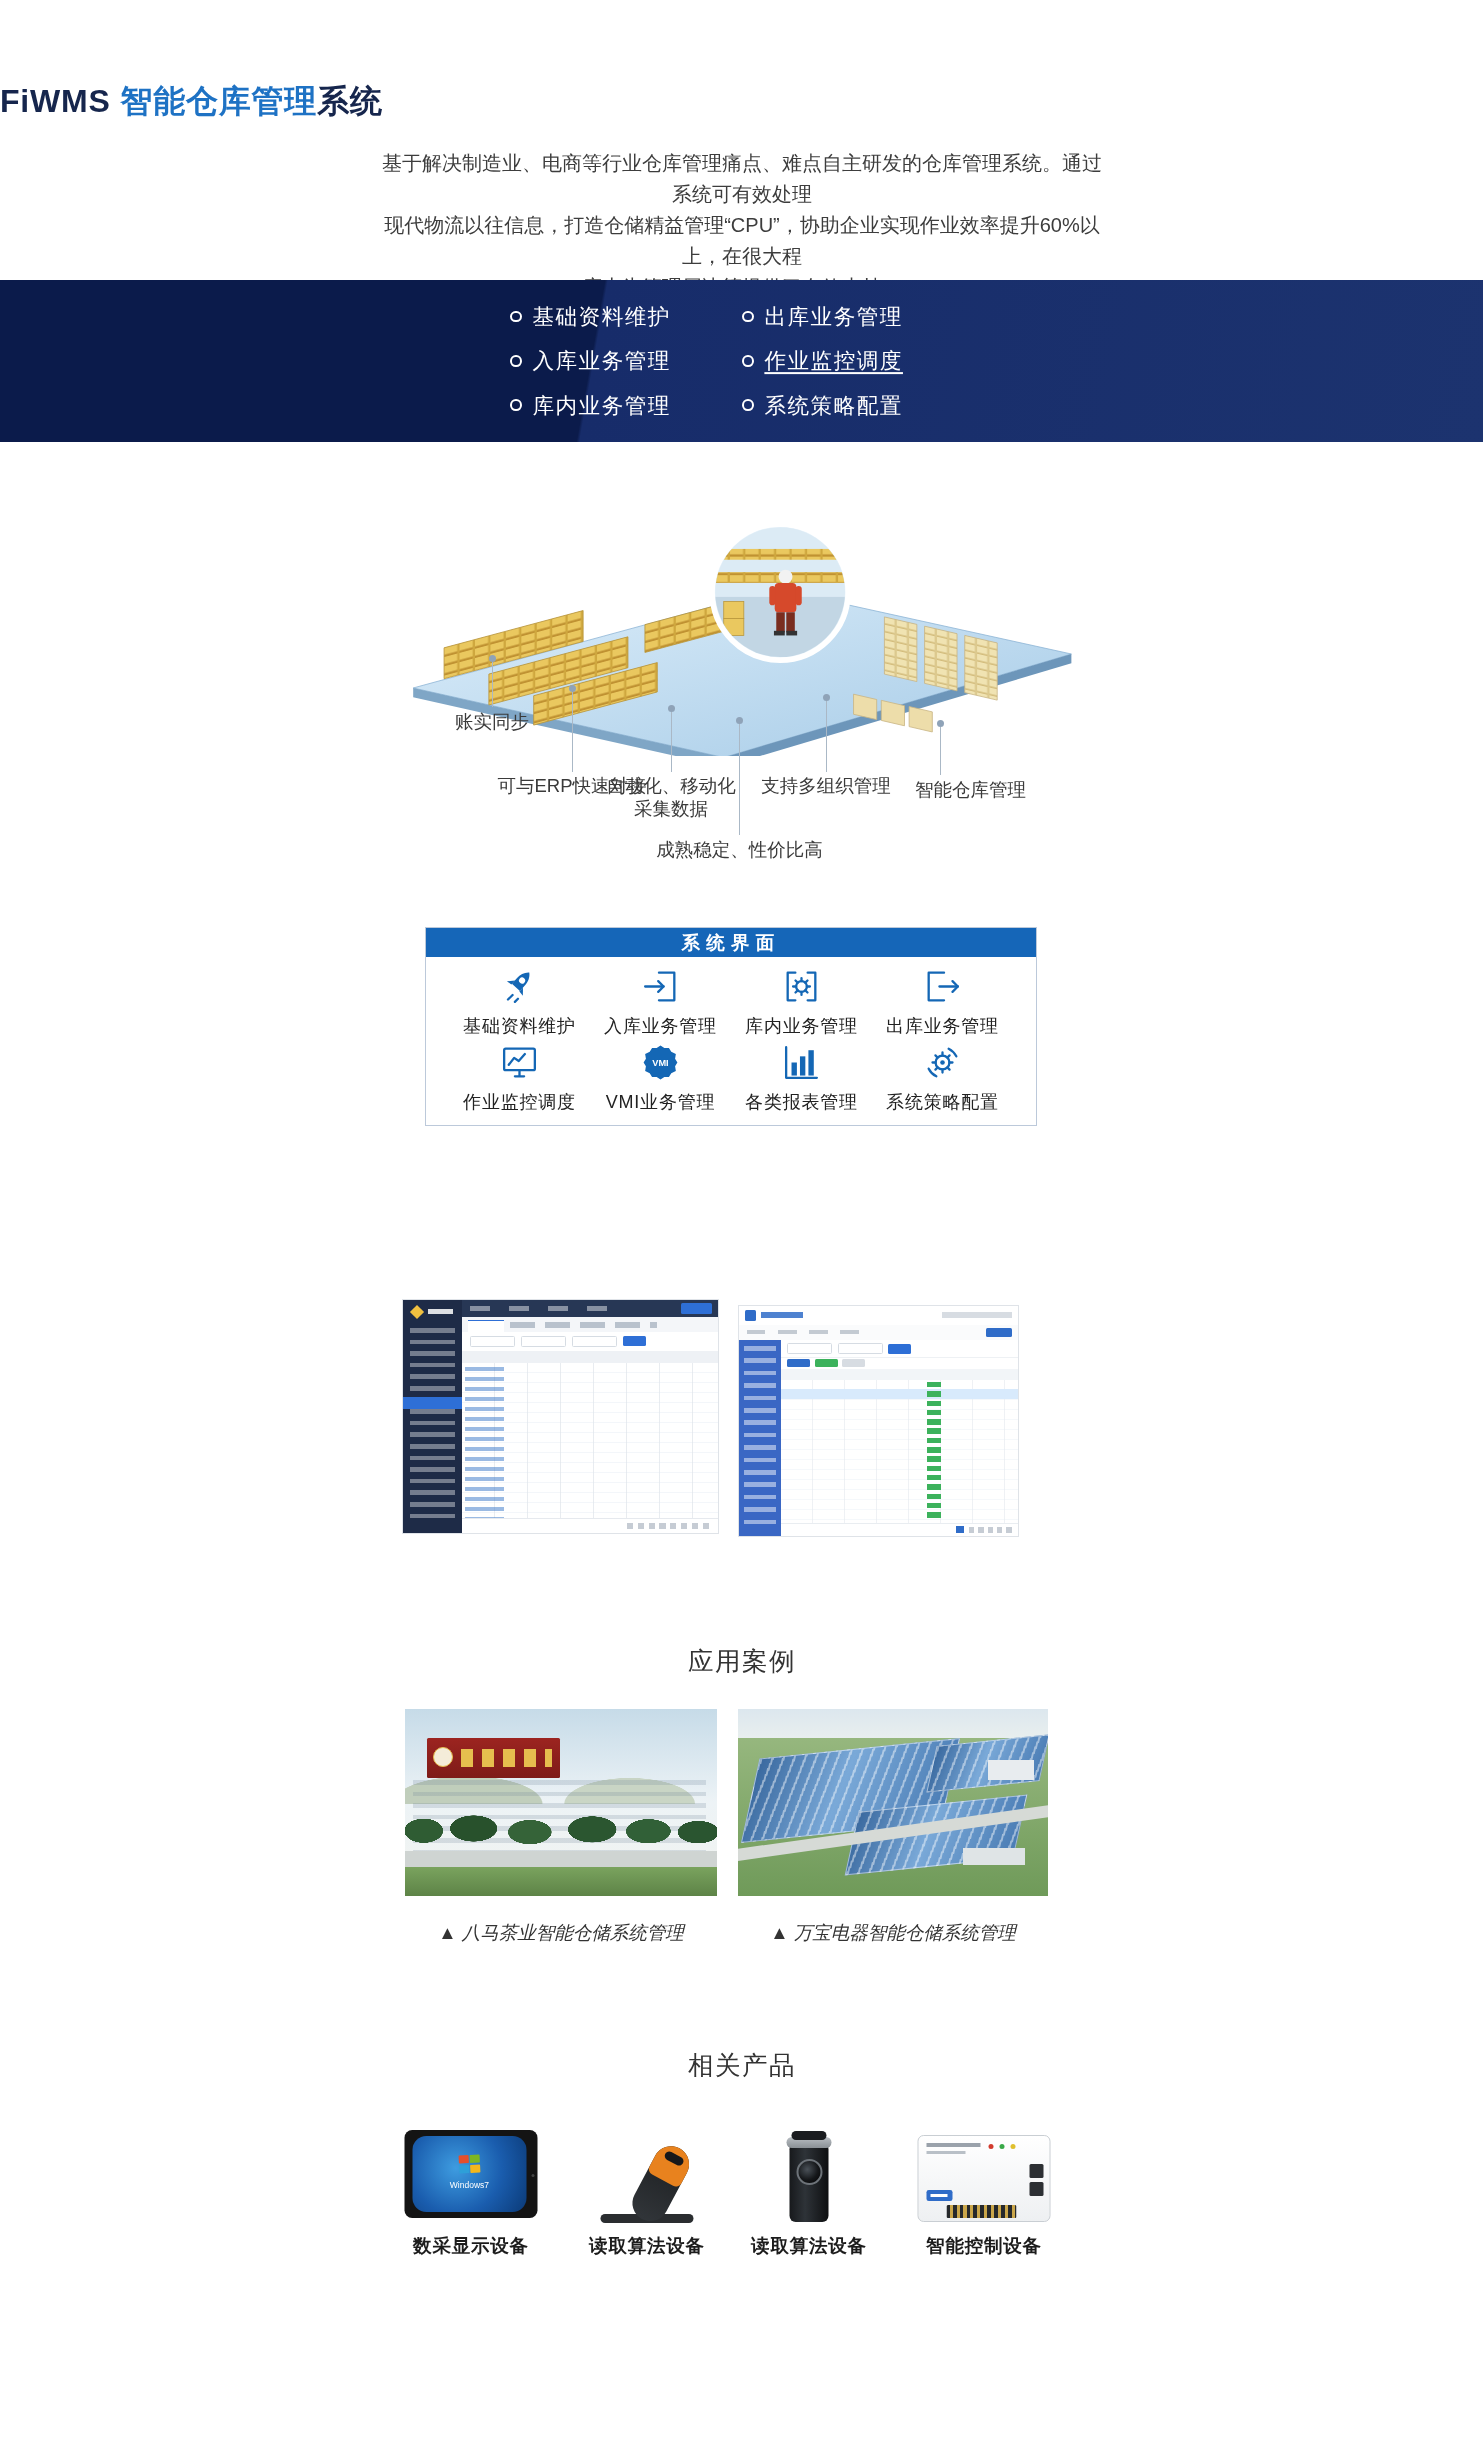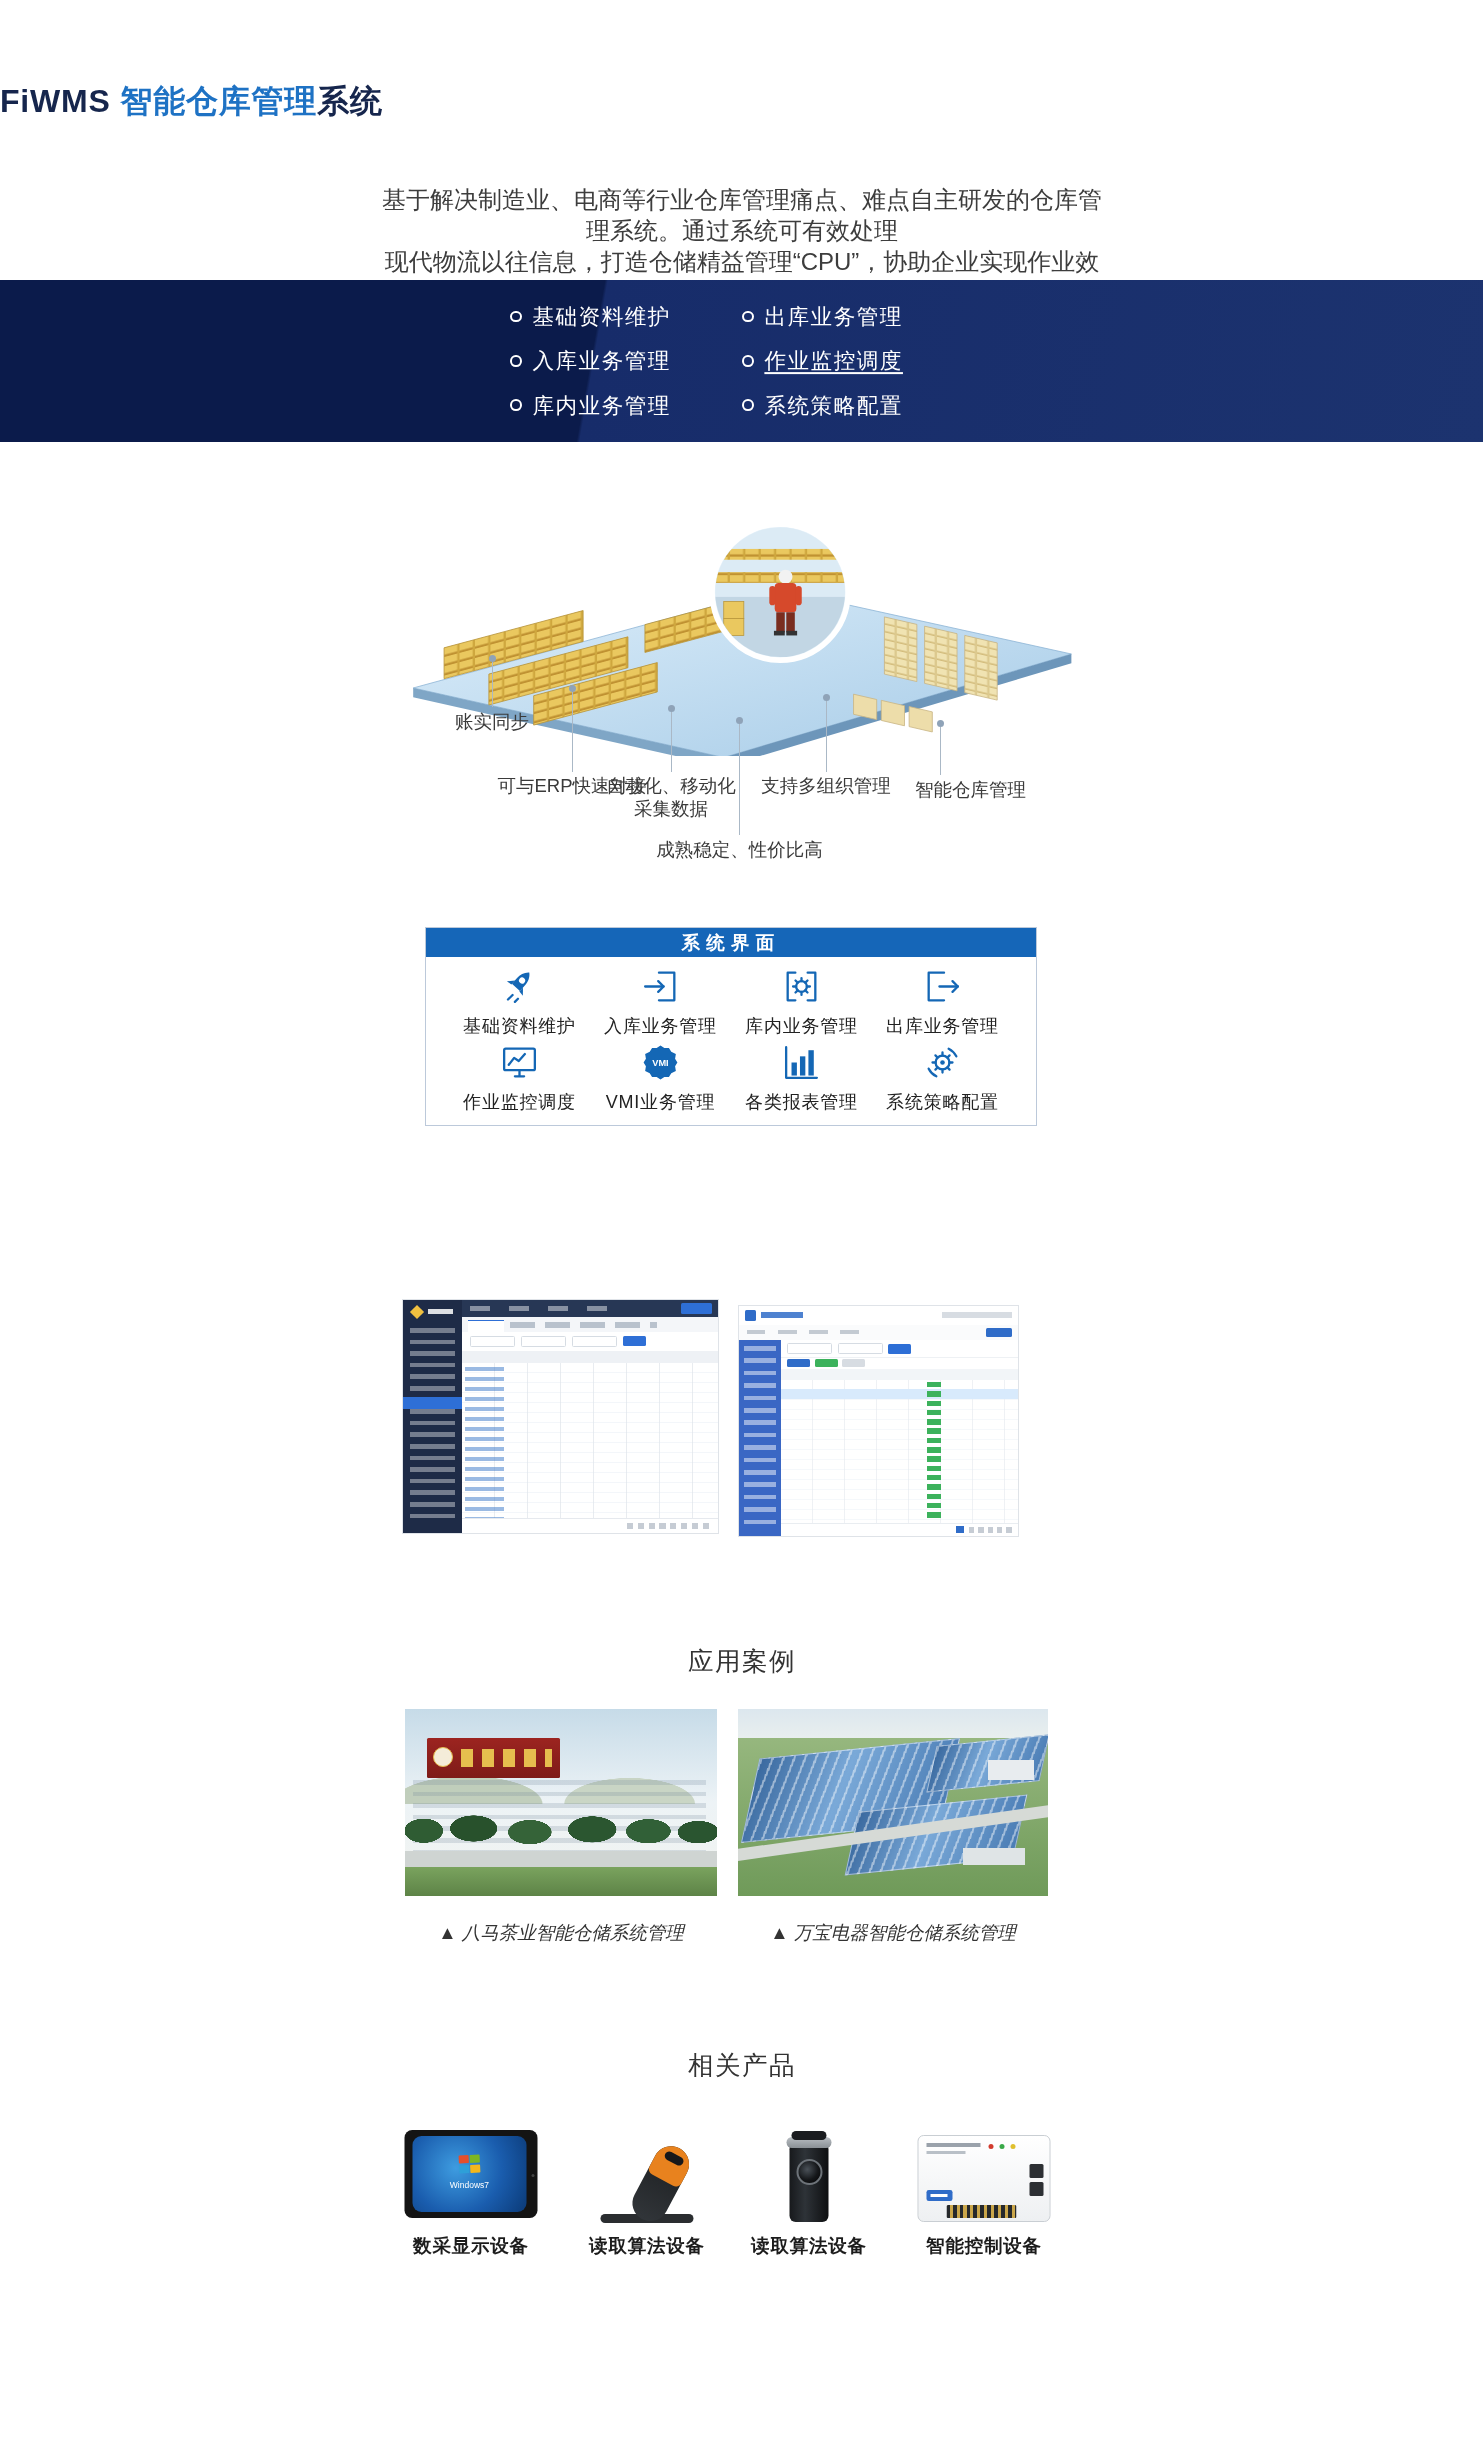--- a/index.html
+++ b/index.html
@@ -4,21 +4,21 @@
 <style>
   html,body{margin:0;padding:0;background:#fff;}
   body{font-family:"Liberation Sans","DejaVu Sans",sans-serif;}
   #page{position:relative;width:1484px;height:2462px;background:#ffffff;overflow:hidden;}
 
   
   .h-title{position:absolute;top:80px;left:0;width:100%;
     font-size:32px;font-weight:bold;color:#16264d;letter-spacing:0.8px;}
   .h-title .hl{color:#1e72c4;}
   .desc{position:absolute;top:148px;left:50%;transform:translateX(-50%);width:734px;
-    text-align:center;font-size:24px;line-height:31px;color:#3d3d3d;margin-top:36px;}
+    text-align:center;font-size:20px;line-height:31px;color:#3d3d3d;}
 
   
   .banner{position:absolute;top:280px;left:0;width:100%;height:162px;
     background:linear-gradient(100deg,#0b1b4b 0%,#0b1b4b 40%,#172c6a 40.2%,#1c336f 100%);}
   .features{position:absolute;left:50%;top:50%;transform:translate(-50%,-50%);
     display:grid;grid-template-columns:232px 232px;row-gap:15.4px;}
   .feat{display:flex;align-items:center;gap:10.8px;color:#ffffff;font-size:21.6px;letter-spacing:1.5px;}
   .feat .ring{width:11.6px;height:11.6px;border:2.3px solid #fff;border-radius:50%;flex:none;box-sizing:border-box;}
   .feat-u{text-decoration:underline;text-underline-offset:3.9px;}
 
@@ -141,21 +141,21 @@
   .cr-road{position:absolute;left:-15.4px;top:117px;width:355px;height:12.4px;background:#d6dad6;transform:rotate(-8deg);}
   .cr-b1{position:absolute;right:14px;top:51px;width:46px;height:20px;background:#e8ecef;}
   .cr-b2{position:absolute;right:23px;top:139px;width:62px;height:17px;background:#dfe4e6;}
 
   
   .product{position:absolute;top:2121px;width:162px;}
   .pimg{height:107px;position:relative;}
   .pcap{margin-top:4.6px;text-align:center;font-weight:bold;font-size:18.5px;color:#1c1c1c;letter-spacing:0.8px;}
   .tablet{position:absolute;left:50%;top:9.3px;transform:translateX(-50%);width:133px;height:88px;
     background:#141414;border-radius:7.7px;}
-  .tscreen{position:absolute;left:7.7px;right:10.8px;top:6.2px;bottom:6.2px;border-radius:9px;overflow:hidden;
+  .tscreen{position:absolute;left:7.7px;right:10.8px;top:6.2px;bottom:6.2px;border-radius:14px;overflow:hidden;
     background:radial-gradient(circle at 38% 42%,#3e9ce0,#1a5dae 55%,#0b3a77);text-align:center;}
   .wflag{position:absolute;left:50%;top:36%;transform:translate(-50%,-50%) rotate(-3deg);
     width:21px;height:18px;display:grid;grid-template-columns:1fr 1fr;grid-template-rows:1fr 1fr;gap:1.5px;}
   .wflag div{border-radius:0.8px;}
   .wtext{position:absolute;left:50%;top:58%;transform:translateX(-50%);color:#fff;font-size:8.5px;}
   .tcam{position:absolute;right:3.1px;top:50%;width:3.1px;height:3.1px;border-radius:50%;background:#444;}
   .scan-base{position:absolute;bottom:4.6px;left:50%;transform:translateX(-50%);width:93px;height:9.3px;
     background:#2a2d30;border-radius:4.6px;}
   .scan-body{position:absolute;left:50%;bottom:9.3px;width:36px;height:80px;
     background:linear-gradient(#1b1d1f,#313539);border-radius:18px;

